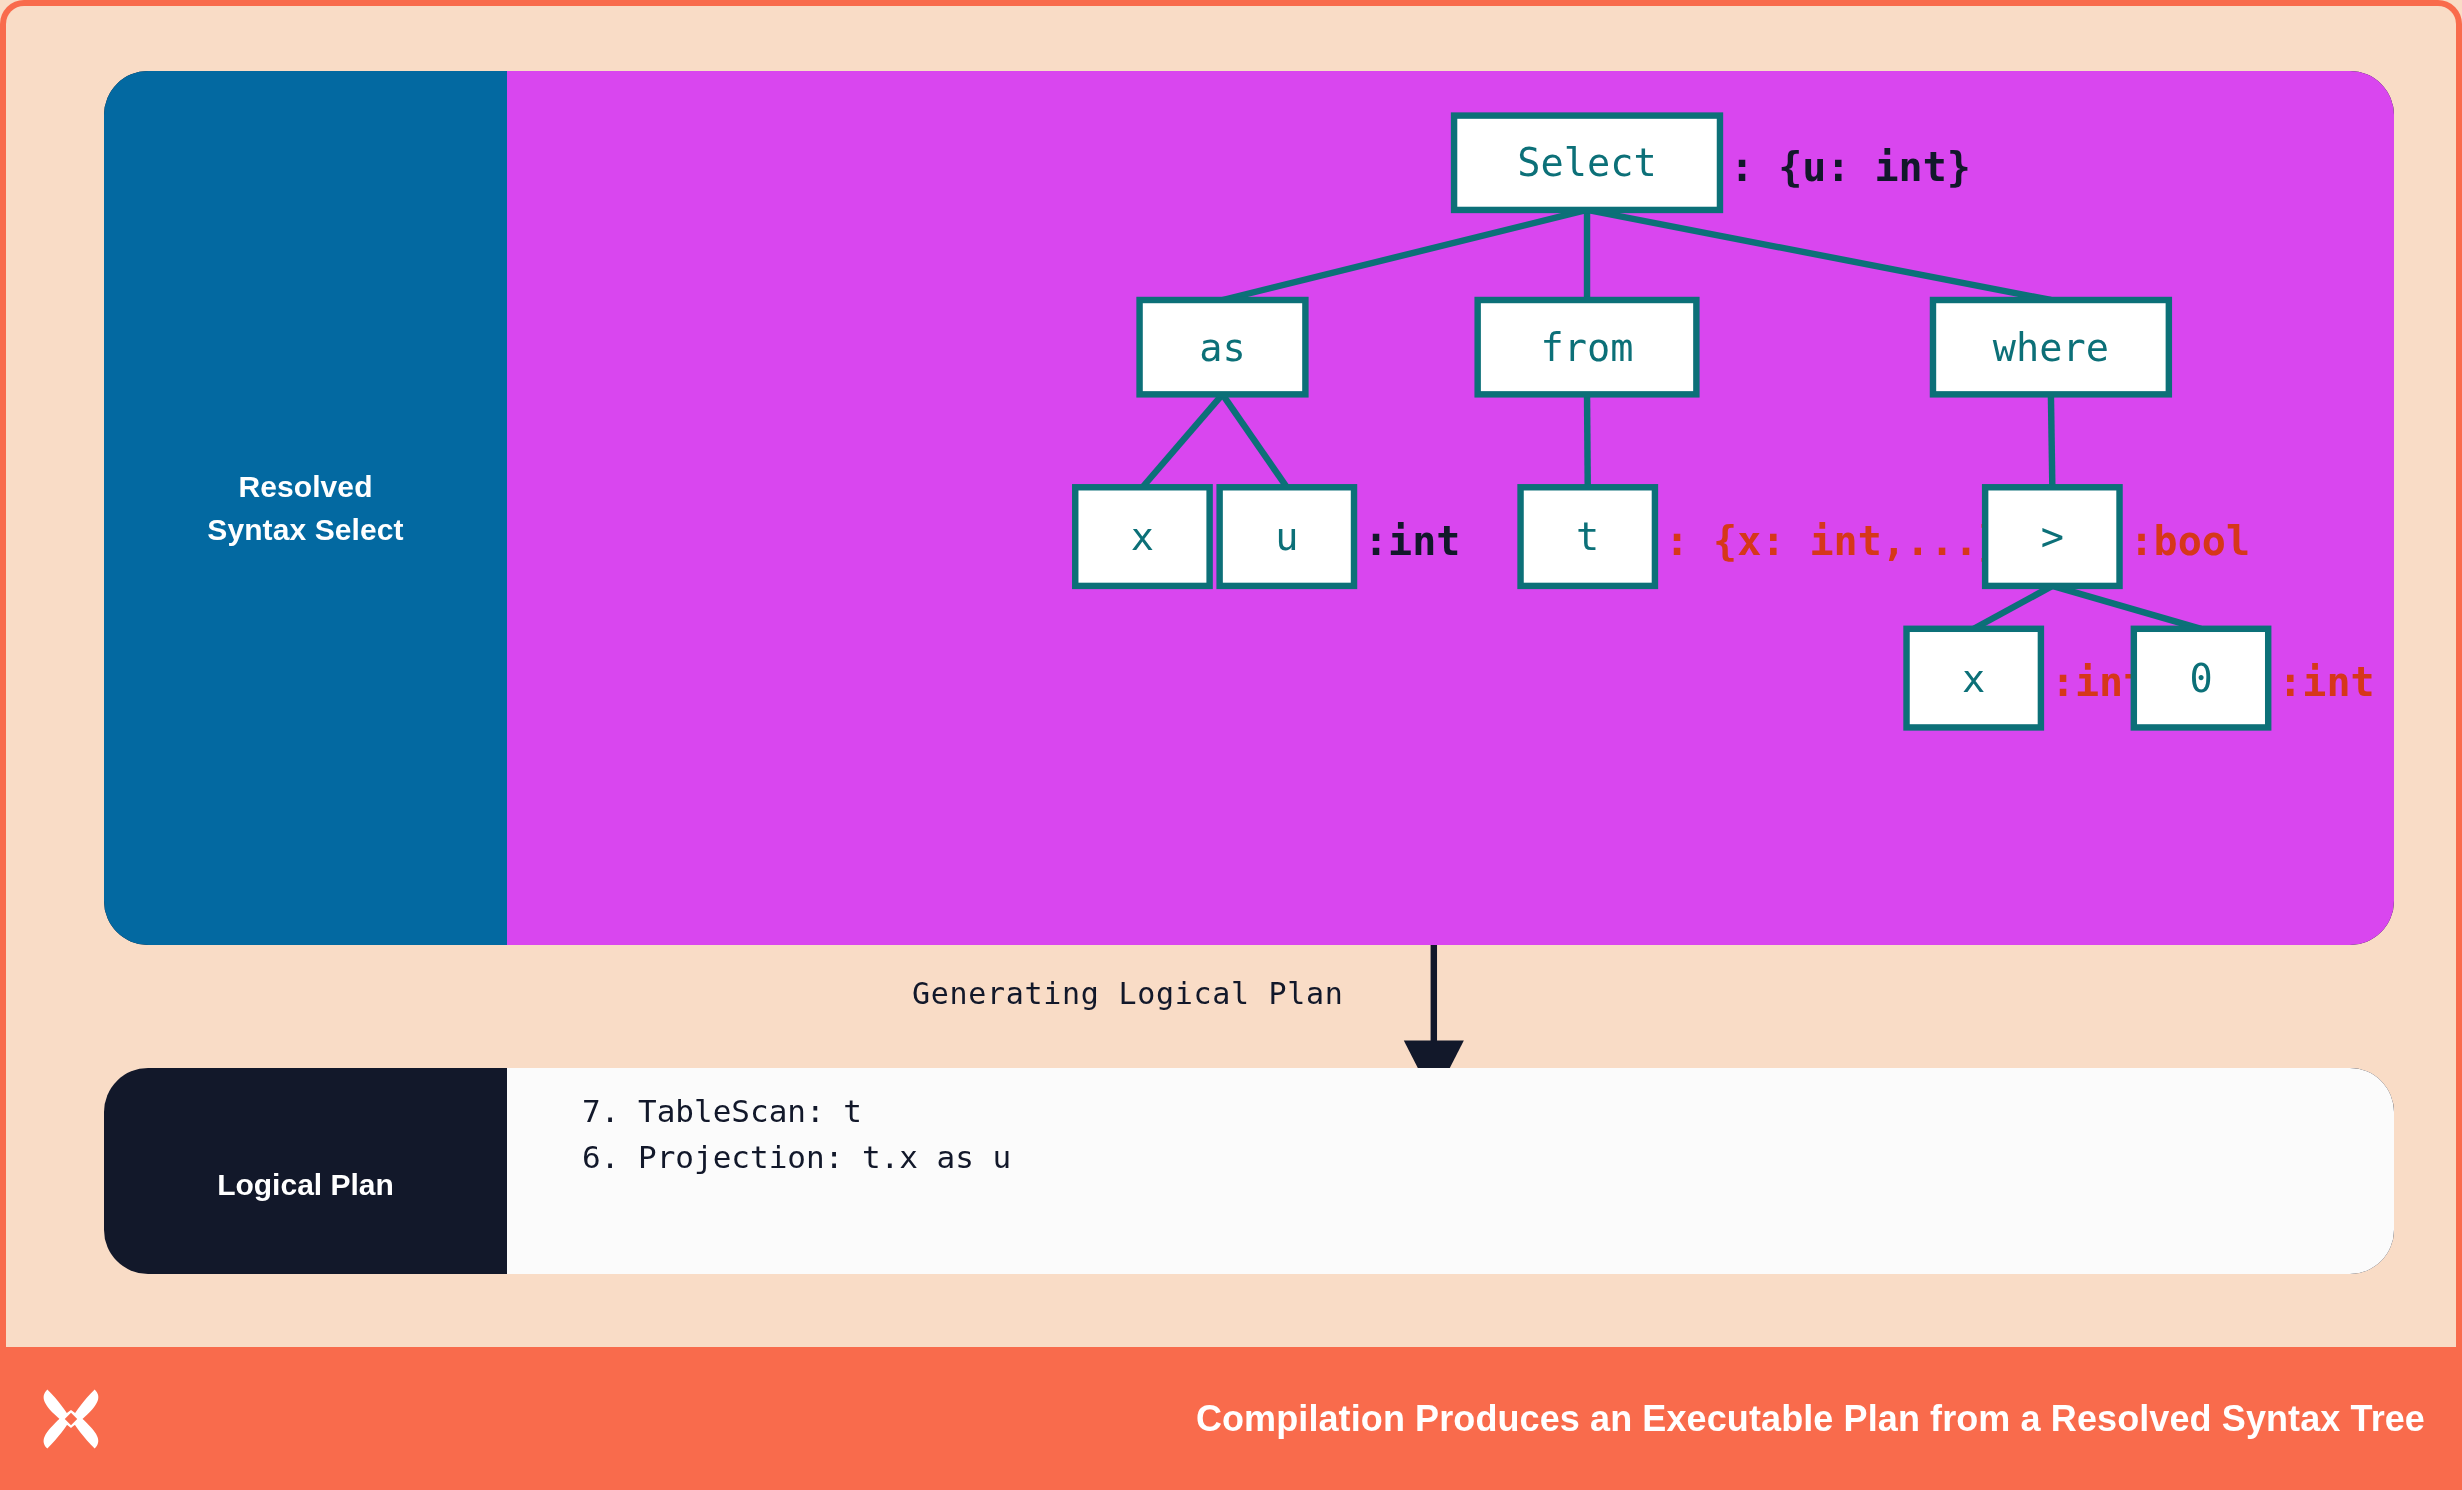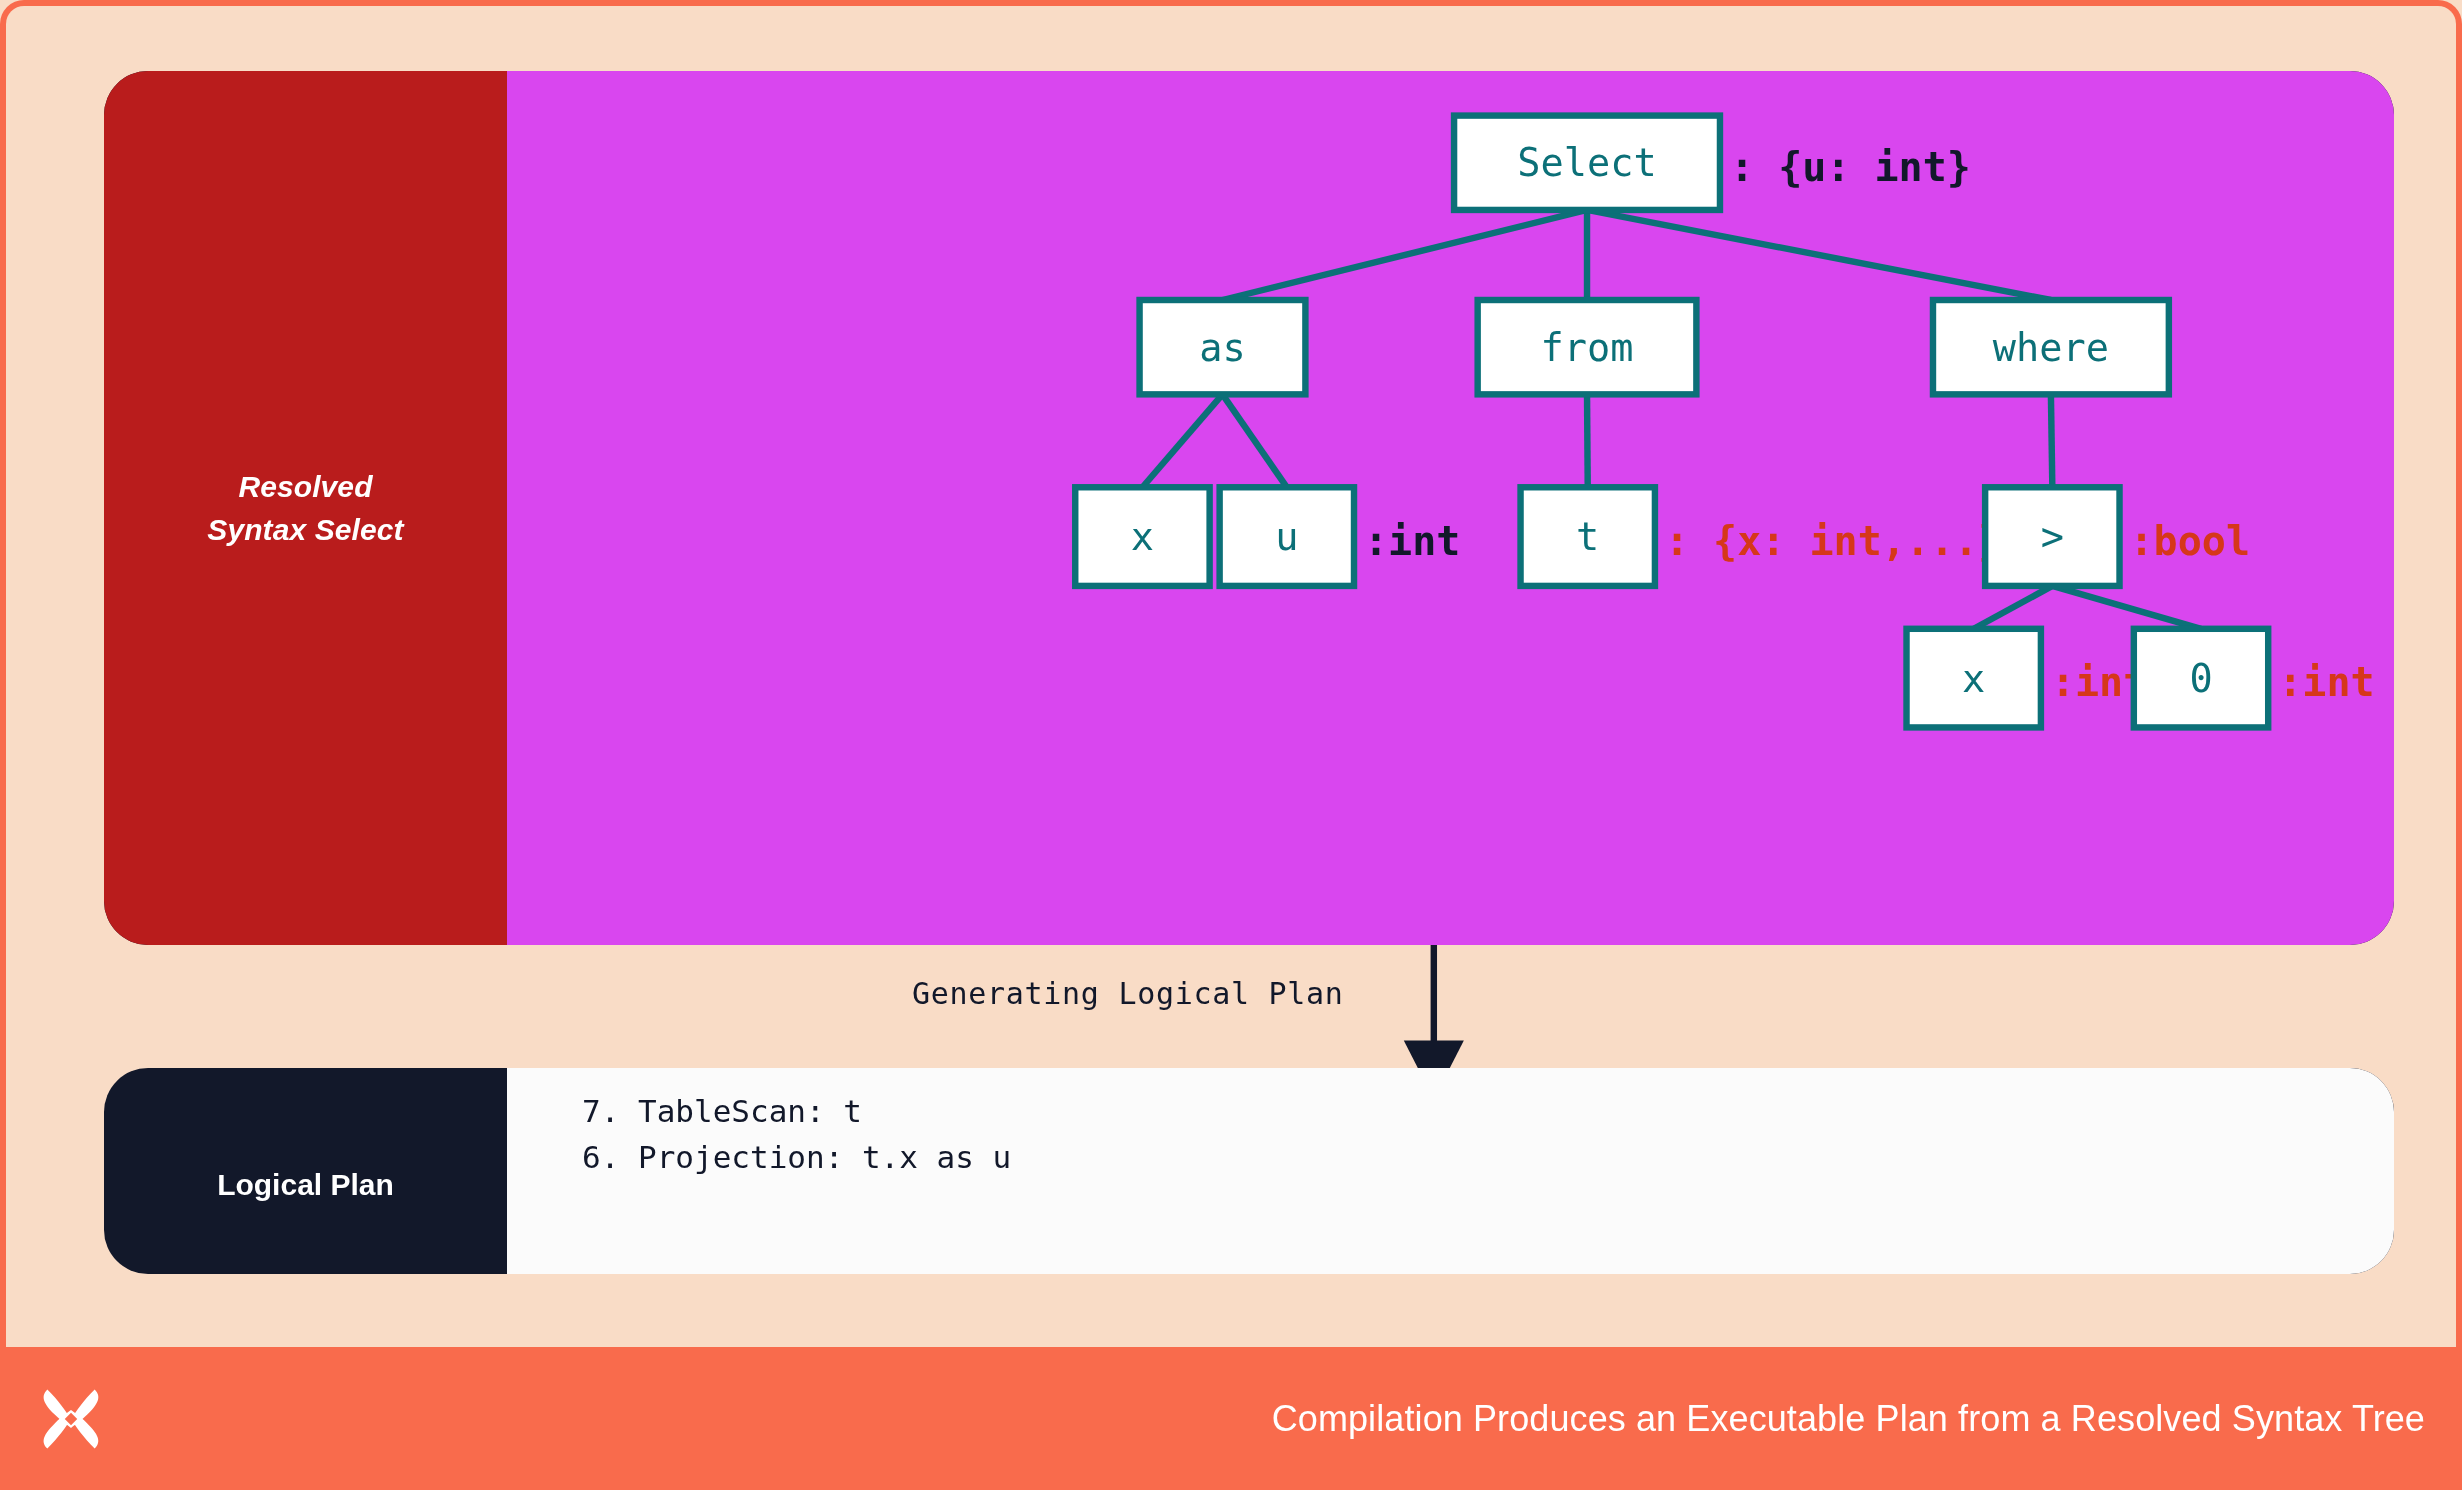--- a/index.html
+++ b/index.html
@@ -35,31 +35,30 @@
     left: 104px; top: 71px;
     width: 2290px; height: 874px;
     border-radius: 44px;
     background: #12182A;
     overflow: hidden;
     display: flex;
   }
   #rst-sidebar {
     width: 403px;
     flex: 0 0 403px;
-    background: #b91c1c;
+    background: #0369a1;
     display: flex;
     align-items: center;
     justify-content: center;
     color: #FFFFFF;
     font-size: 30px;
     font-weight: 700;
     line-height: 1.45;
     text-align: center;
     letter-spacing: 0.1px;
-    font-style: italic;
   }
   #rst-canvas {
     flex: 1 1 auto;
     background: #d946ef;
     position: relative;
     border-top-right-radius: 40px;
     border-bottom-right-radius: 40px;
     overflow: hidden;
   }
   #rst-canvas svg { display: block; width: 100%; height: 100%; }
@@ -130,21 +129,21 @@
     position: absolute;
     left: 34px; top: 50%;
     transform: translateY(-50%);
     width: 74px; height: 74px;
   }
   #footer-title {
     position: absolute;
     right: 37px;
     color: #FFFFFF;
     font-size: 36px;
-    font-weight: 400;
+    font-weight: 700;
     white-space: nowrap;
     letter-spacing: 0.1px;
   }
 </style>
 </head>
 <body>
 
 <div id="page-frame"></div>
 
 <div id="rst-card">

